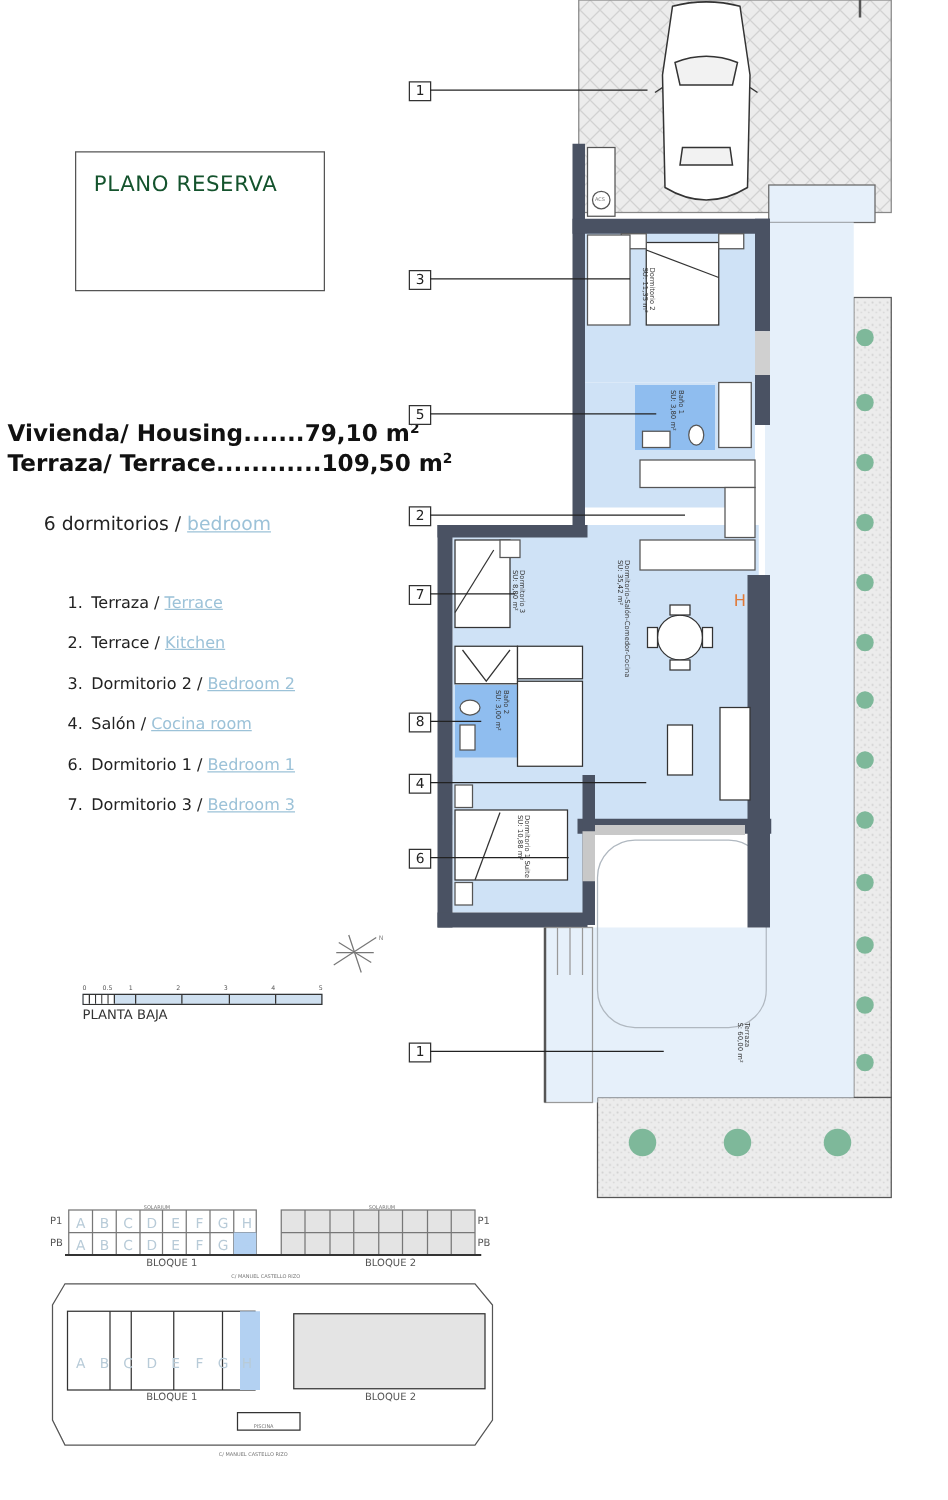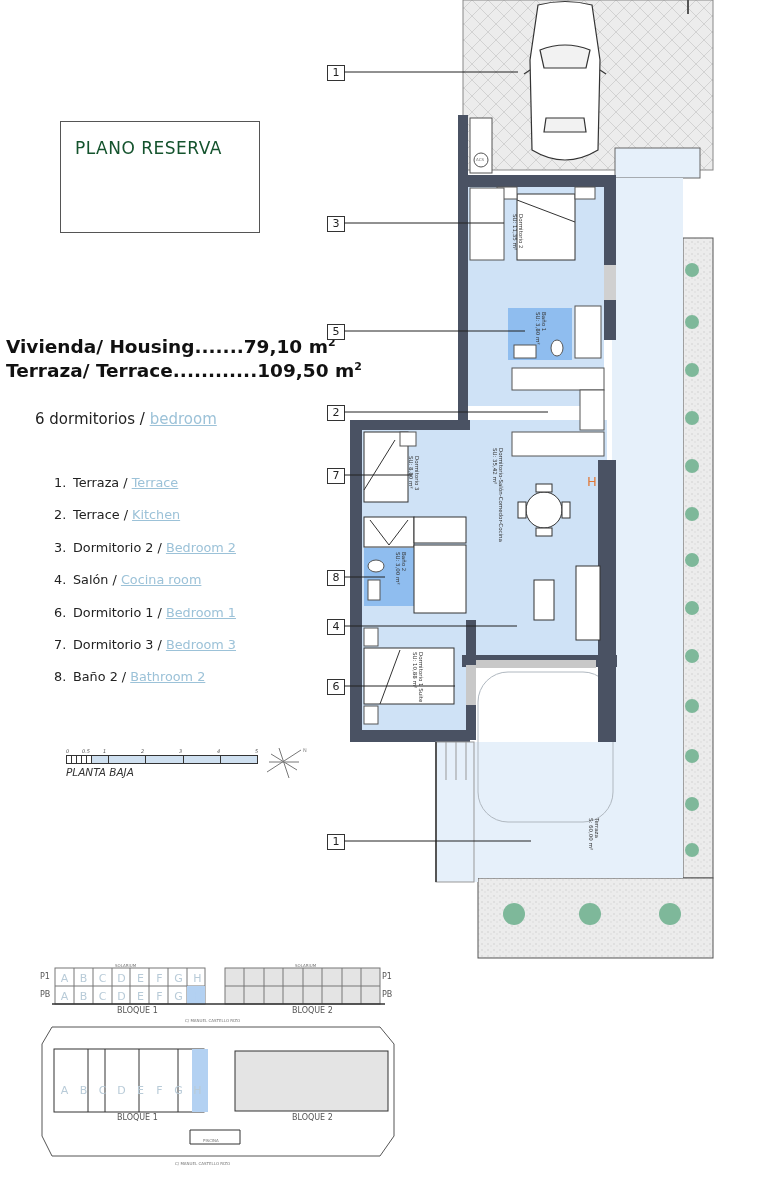--- a/index.html
+++ b/index.html
@@ -7,21 +7,21 @@
   .abs{position:absolute;}
   .title-box{left:60px;top:121px;width:200px;height:112px;border:1.5px solid #555;box-sizing:border-box;}
   .title-top{left:14px;top:16px;font-size:17px;letter-spacing:0.5px;color:#14532d;}
   .title-main{left:22px;top:50px;font-size:36px;font-family:"DejaVu Sans",sans-serif;color:#fff;-webkit-text-stroke:1.6px #111;letter-spacing:2px;font-weight:bold;}
   .area-line{left:6px;font-size:18.5px;color:#111;white-space:nowrap;font-weight:bold;}
   .area-line sup{font-size:11px;}
   .bedrooms{left:35px;top:410px;font-size:15px;color:#222;}
   .en{color:#9cc2d8;text-decoration:underline;}
   .legend{left:54px;top:467px;font-size:12.8px;line-height:32.4px;color:#222;}
   .legend .n{display:inline-block;width:19px;}
-  .scale{left:66px;top:748px;font-style:italic;}
+  .scale{left:66px;top:788px;}
   .scale-ticks{font-size:5px;color:#555;position:relative;height:7px;width:192px;}
   .scale-ticks span{position:absolute;top:0;}
   .scale-bar{width:190px;height:7px;border:1px solid #333;display:flex;background:#cfe0f0;}
   .scale-bar div{border-right:1px solid #333;height:100%;}
   .scale-label{font-size:10.5px;color:#333;margin-top:2px;}
   .callout{width:16px;height:14px;border:1px solid #333;font-size:11px;text-align:center;line-height:14px;background:#fff;color:#222;}
   .room-label{font-size:5.5px;color:#333;writing-mode:vertical-rl;white-space:nowrap;}
   .site-text{font-size:8px;color:#555;}
   .tiny{font-size:4px;color:#777;}
 </style>
@@ -44,21 +44,20 @@
   <span class="en">bedroom</span>
 </div>
 
 <div class="abs legend">
   <div><span class="n">1.</span><span>Terraza /</span> <span class="en">Terrace</span></div>
   <div><span class="n">2.</span><span>Terrace /</span> <span class="en">Kitchen</span></div>
   <div><span class="n">3.</span><span>Dormitorio 2 /</span> <span class="en">Bedroom 2</span></div>
   <div><span class="n">4.</span><span>Salón /</span> <span class="en">Cocina room</span></div>
   <div><span class="n">6.</span><span>Dormitorio 1 /</span> <span class="en">Bedroom 1</span></div>
   <div><span class="n">7.</span><span>Dormitorio 3 /</span> <span class="en">Bedroom 3</span></div>
-  <div><span class="n">8.</span><span>Baño 2 /</span> <span class="en">Bathroom 2</span></div>
 </div>
 
 <div class="abs scale">
   <div class="scale-ticks">
     <span style="left:0">0</span>
     <span style="left:16px">0.5</span>
     <span style="left:37px">1</span>
     <span style="left:75px">2</span>
     <span style="left:113px">3</span>
     <span style="left:151px">4</span>

